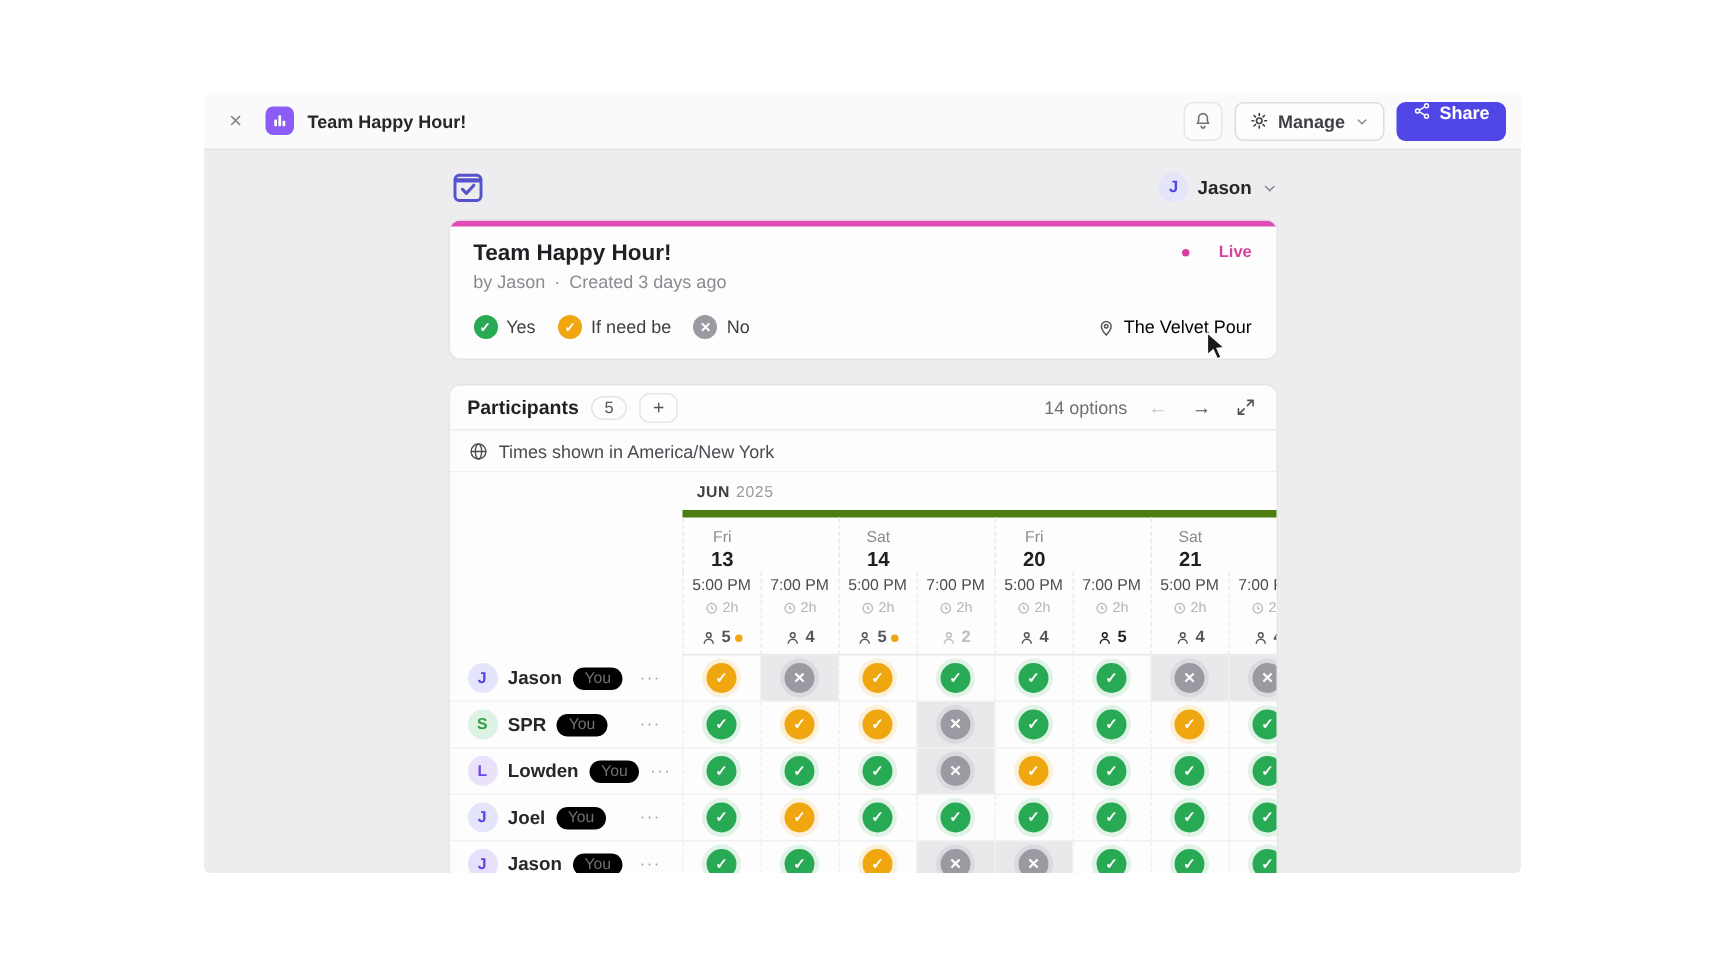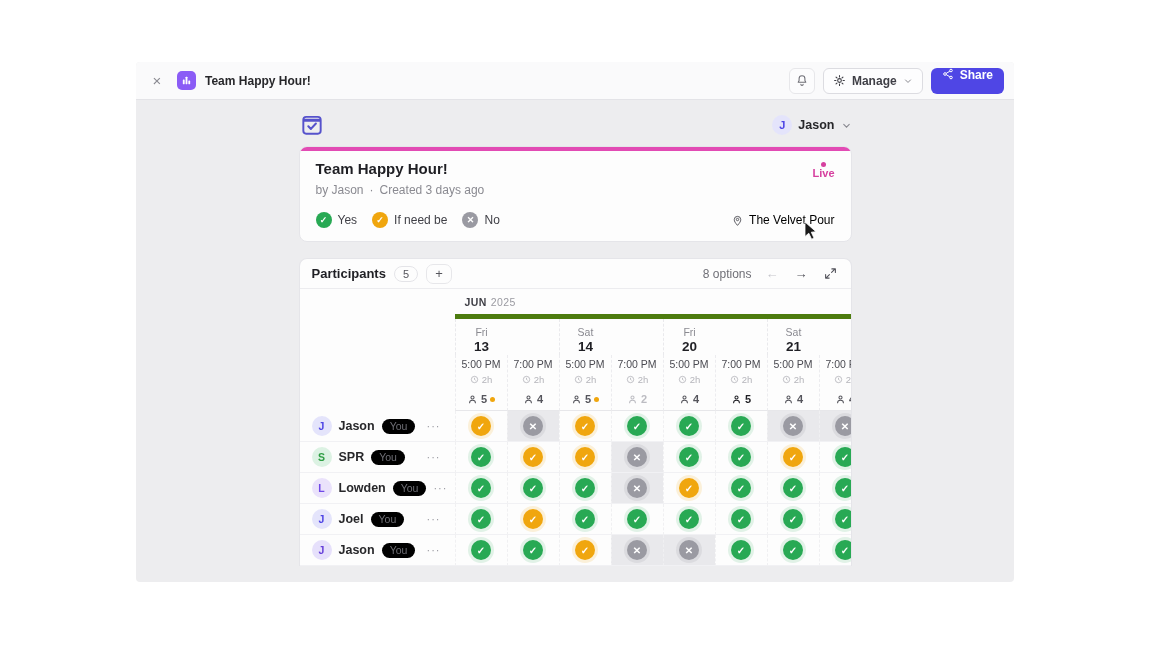--- a/index.html
+++ b/index.html
@@ -26,21 +26,21 @@
   .user-name { font-size:12.5px; font-weight:bold; color:#27272a; }
 
   .card { background:#fdfdfd; border:1px solid #e5e5e9; border-radius:8px; }
 
   
   .poll-card { margin-top:8px; overflow:hidden; }
   .pink-bar { height:4px; background:#e24bb4; }
   .poll-body { padding:9px 16px 13px; }
   .title-row { display:flex; justify-content:space-between; align-items:flex-start; }
   .poll-title { font-size:15px; font-weight:bold; color:#1f1f24; }
-  .live { display:flex; align-items:center; gap:0; font-size:11px; font-weight:bold; color:#d6409f; margin-top:2px;flex-direction:column; }
+  .live { display:flex; align-items:center; gap:19px; font-size:11px; font-weight:bold; color:#d6409f; margin-top:2px; }
   .live i { width:5px; height:5px; border-radius:50%; background:#d6409f; }
   .byline { margin-top:4px; font-size:12px; color:#8a8a91; display:flex; gap:6px; }
   .legend-row { margin-top:15px; display:flex; align-items:center; justify-content:space-between; }
   .legend { display:flex; align-items:center; gap:15px; }
   .leg-item { display:flex; align-items:center; gap:6px; font-size:12px; color:#3f3f46; }
   .mark { width:16px; height:16px; border-radius:50%; color:#fff; font-size:9px; font-weight:bold; display:flex; align-items:center; justify-content:center; }
   .mark.yes { background:#28a954; }
   .mark.ifNeedBe { background:#f0a60e; }
   .mark.no { background:#9a9aa2; }
   .location { display:flex; align-items:center; gap:5px; font-size:12px; color:#000000; }
@@ -194,29 +194,37 @@
           </div>
         </div>
       </div>
 
       <div class="card p-card">
         <div class="p-head">
           <span class="p-title">Participants</span>
           <span class="count-pill">5</span>
           <button class="add-btn">+</button>
           <div class="p-controls">
-            <span class="opts">8 options</span>
+            <span class="opts">14 options</span>
             <button class="nav-arrow disabled">←</button>
             <button class="nav-arrow">→</button>
             <button class="nav-arrow">
               <svg width="13" height="13" viewBox="0 0 24 24" fill="none" stroke="#52525a" stroke-width="2" stroke-linecap="round" stroke-linejoin="round">
                   <path d="M14.5 3.5H21V10M20.5 3.5l-6.5 6.5M9.5 20.5H3V14M3.5 20.5L10 14"></path>
                 </svg>
             </button>
           </div>
+        </div>
+        <div class="tz-row">
+          <svg width="14" height="14" viewBox="0 0 24 24" fill="none" stroke="#4b4b52" stroke-width="1.6">
+              <circle cx="12" cy="12" r="8.5"></circle>
+              <ellipse cx="12" cy="12" rx="3.6" ry="8.5"></ellipse>
+              <path d="M3.5 12h17"></path>
+            </svg>
+          <span>Times shown in America/New York</span>
         </div>
 
         <div class="grid">
           <div class="corner"></div>
           <div class="mcell">
             <span class="mm">JUN</span>
             <span class="my">2025</span>
           </div>
 
           <div class="gcell" style="grid-column:2/span 2">

